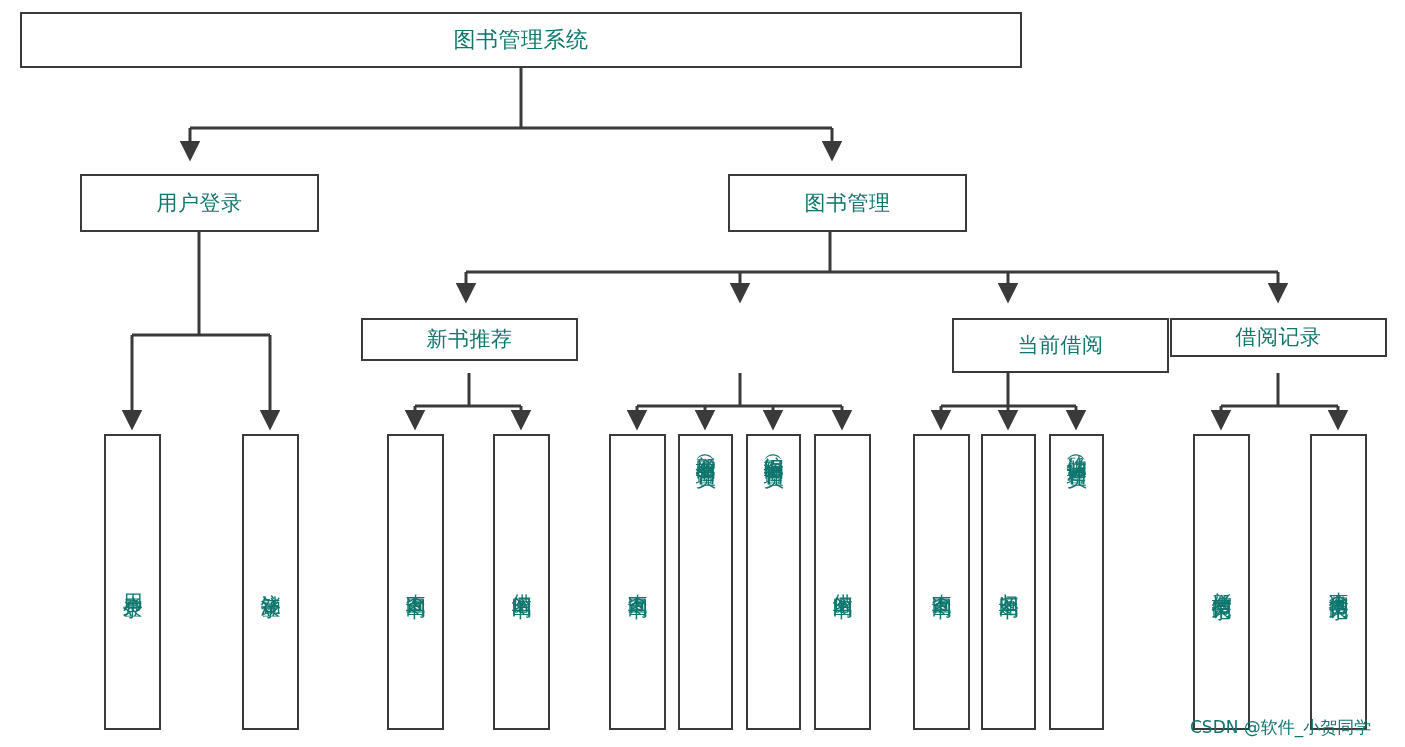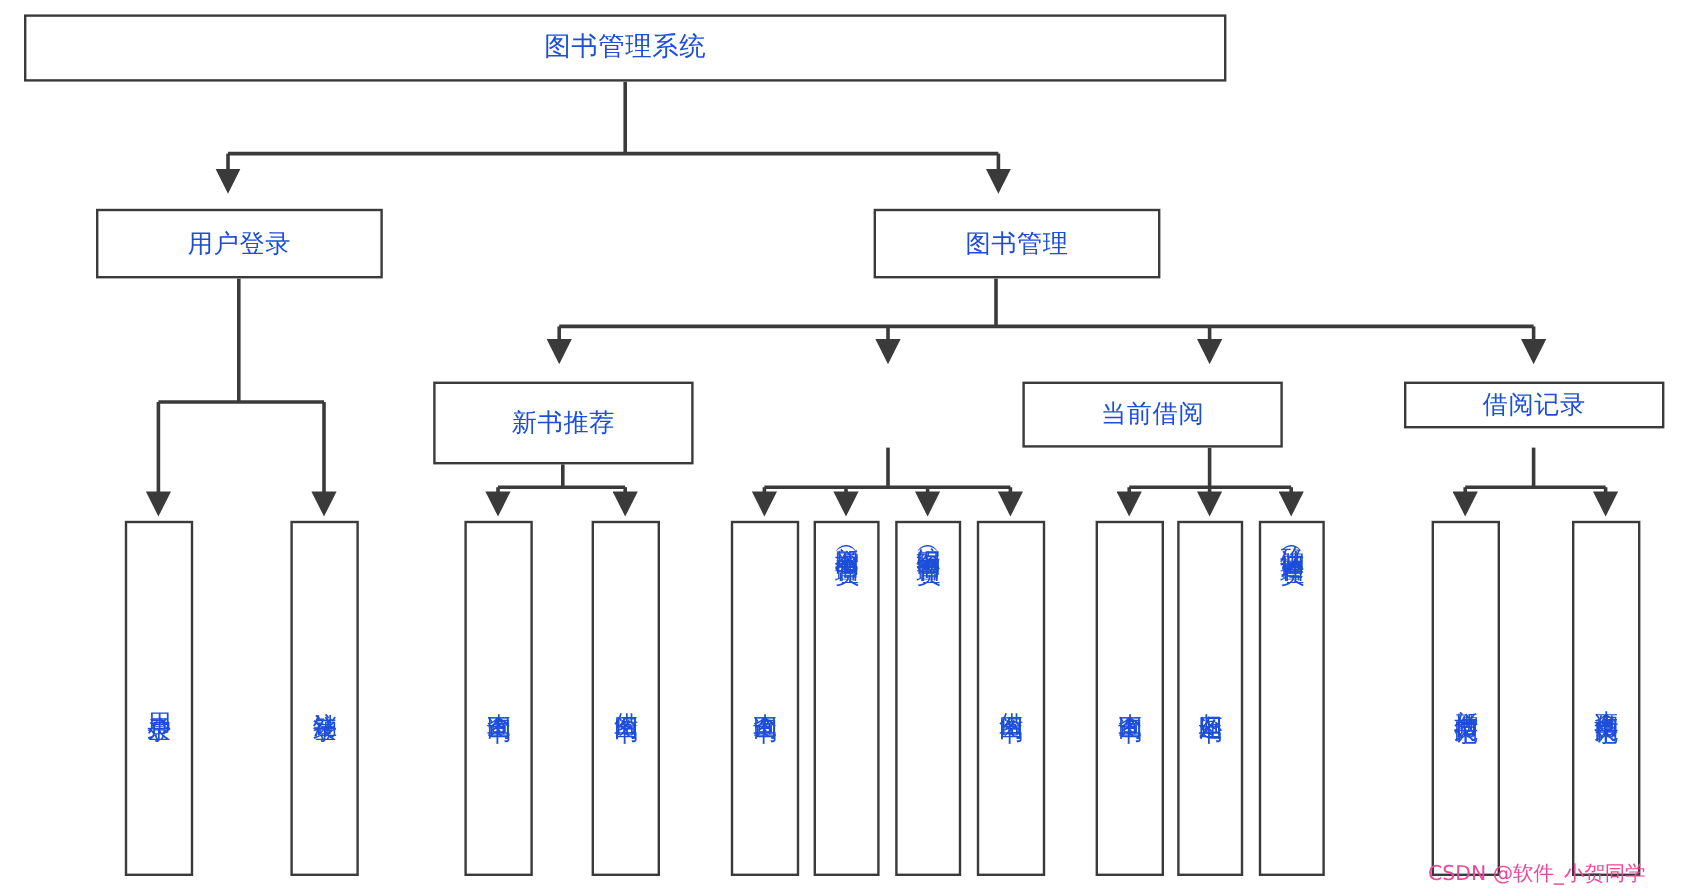--- a/index.html
+++ b/index.html
@@ -27,21 +27,21 @@
     pointer-events: none;
   }
   .node {
     position: absolute;
     box-sizing: border-box;
     background: #ffffff;
     border: 2px solid #3a3a3a;
     display: flex;
     align-items: center;
     justify-content: center;
-    color: #1d4ed8;
+    color: #0f766e;
   }
   .node .label {
     text-align: center;
     line-height: 1.18;
     letter-spacing: 0.5px;
   }
   .node.horiz .label {
     font-size: 21px;
   }
   .node.root .label {
@@ -61,21 +61,21 @@
     display: flex;
     align-items: center;
     justify-content: center;
   }
   .node.vert.topalign .label {
     justify-content: flex-start;
     padding-top: 4px;
   }
   .watermark {
     position: absolute;
-    color: #ec4899;
+    color: #0f766e;
     font-size: 17px;
     white-space: nowrap;
     user-select: none;
   }
 </style>
 </head>
 <body>
 
 <div id="canvas">
 
@@ -134,24 +134,24 @@
     <span class="label">图书管理系统</span>
   </div>
 
   <div class="node horiz" style="left:80px; top:174px; width:239px; height:58px;">
     <span class="label">用户登录</span>
   </div>
   <div class="node horiz" style="left:711px; top:174px; width:239px; height:58px;margin-left:17px;">
     <span class="label">图书管理</span>
   </div>
 
-  <div class="node horiz" style="left:361px; top:318px; width:217px; height:69px;">
+  <div class="node horiz" style="left:361px; top:318px; width:217px; height:43px;">
     <span class="label">新书推荐</span>
   </div>
-  <div class="node horiz" style="left:852px; top:318px; width:217px; height:55px;">
+  <div class="node horiz" style="left:952px; top:318px; width:217px; height:55px;">
     <span class="label">当前借阅</span>
   </div>
   <div class="node horiz" style="left:1170px; top:318px; width:217px; height:39px;align-items:center;">
     <span class="label">借阅记录</span>
   </div>
 
   <div class="node vert" style="left:104px; top:434px; width:57px; height:296px;">
     <span class="label">用户登录</span>
   </div>
   <div class="node vert" style="left:242px; top:434px; width:57px; height:296px;">

